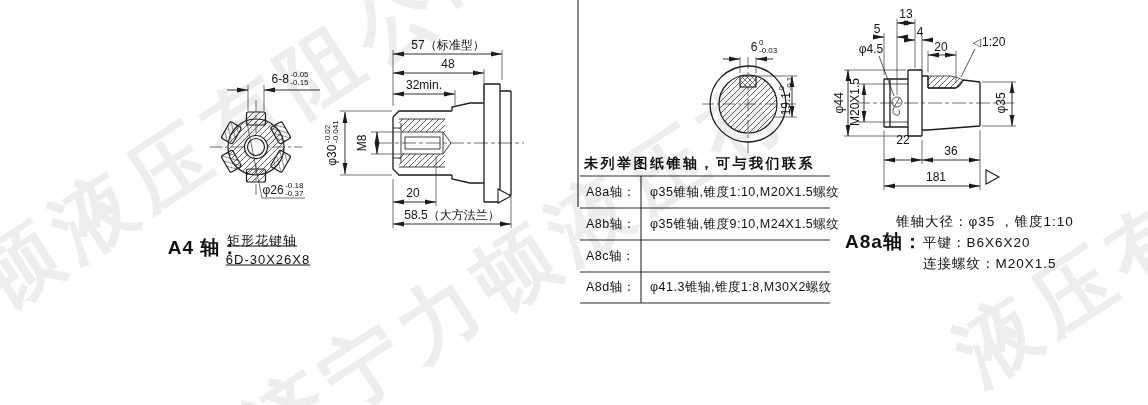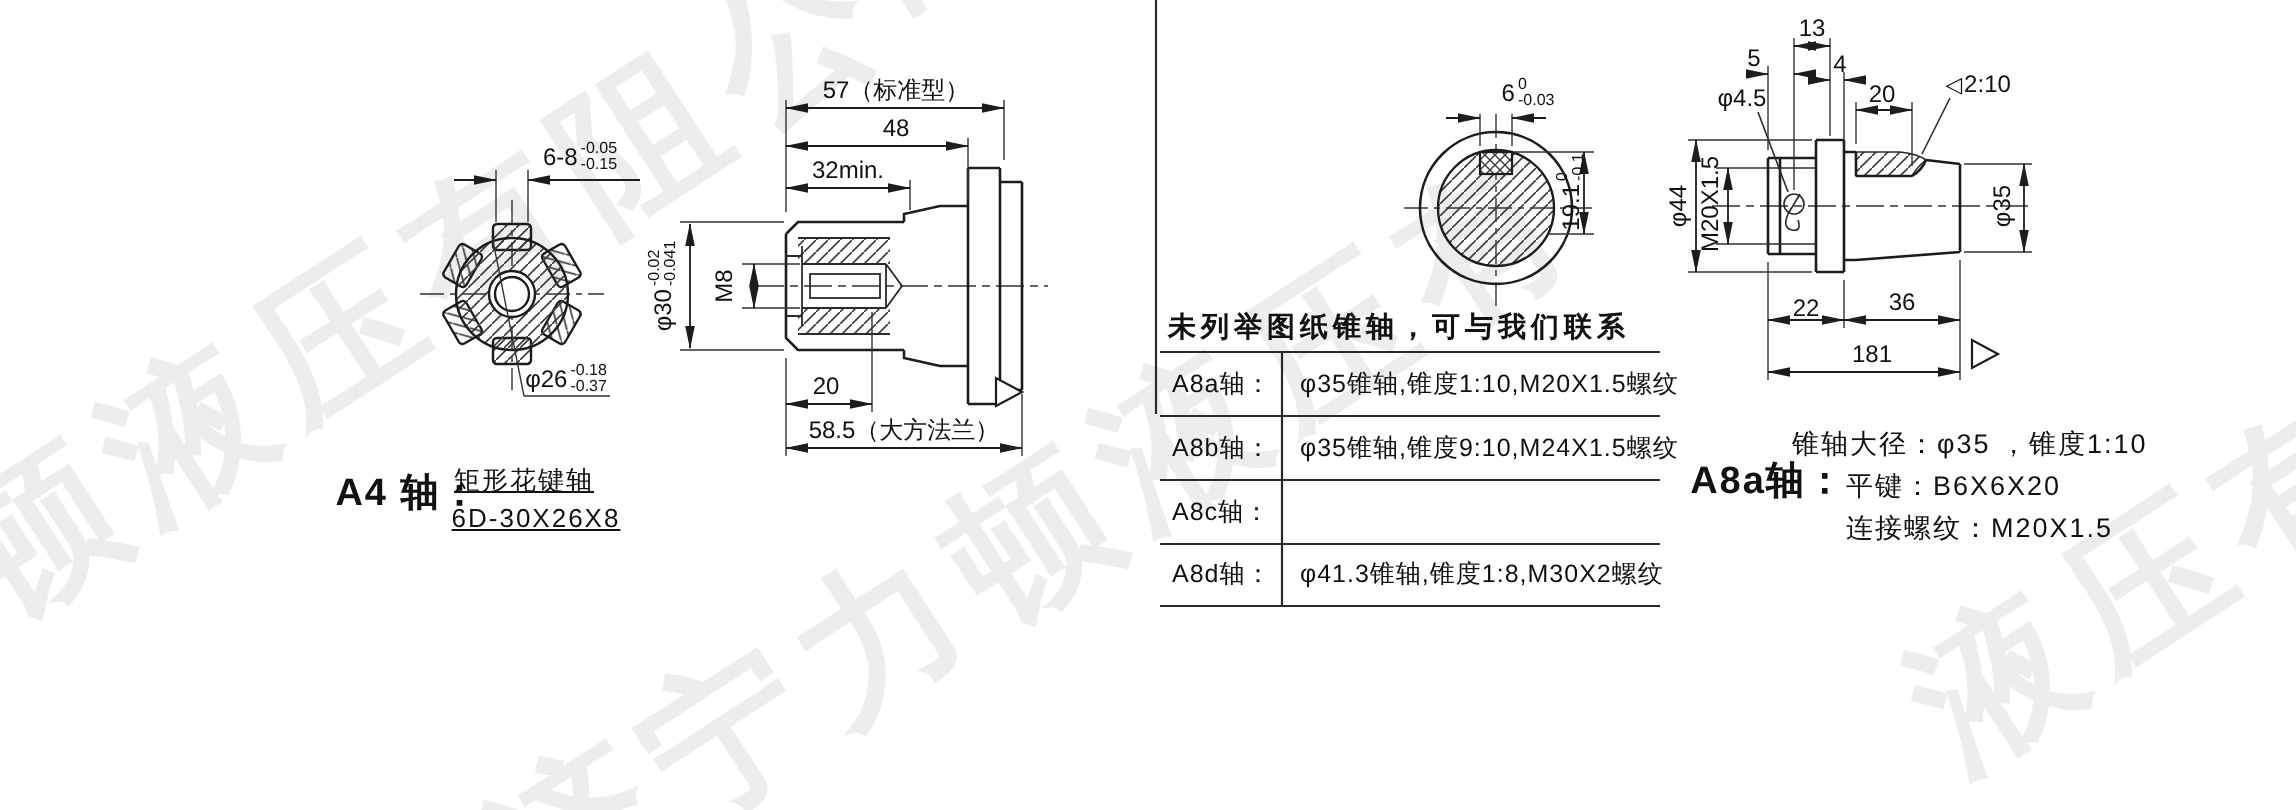--- a/index.html
+++ b/index.html
@@ -208,27 +208,27 @@
   <div class="lbl lv cell" style="left:586px;top:256px">A8c轴：</div>
   <div class="lbl lv cell" style="left:586px;top:287px">A8d轴：</div>
   <div class="lbl lv cell" style="left:650px;top:287px">φ41.3锥轴,锥度1:8,M30X2螺纹</div>
 
   <div class="lbl" style="left:906px;top:14px">13</div>
   <div class="lbl" style="left:877px;top:29px">5</div>
   <div class="lbl" style="left:920px;top:32px">4</div>
   <div class="lbl" style="left:941px;top:47px">20</div>
   <div class="lbl tap" style="left:989px;top:42px">
     <span class="tri">◁</span>
-    <span>2:10</span>
+    <span>1:20</span>
   </div>
   <div class="lbl" style="left:871px;top:49px">φ4.5</div>
   <div class="lbl rot" style="left:855px;top:102px">M20X1.5</div>
   <div class="lbl rot" style="left:839px;top:103px">φ44</div>
   <div class="lbl rot" style="left:1001px;top:103px">φ35</div>
-  <div class="lbl" style="left:903px;top:154px">22</div>
+  <div class="lbl" style="left:903px;top:140px">22</div>
   <div class="lbl" style="left:951px;top:151px">36</div>
   <div class="lbl" style="left:936px;top:177px">181</div>
   <div class="lbl big" style="left:884px;top:241px">A8a轴：</div>
   <div class="lbl lv spec" style="left:896px;top:222px">锥轴大径：φ35 ，锥度1:10</div>
   <div class="lbl lv spec" style="left:923px;top:243px">平键：B6X6X20</div>
   <div class="lbl lv spec" style="left:923px;top:264px">连接螺纹：M20X1.5</div>
 
 
 </div>
 

